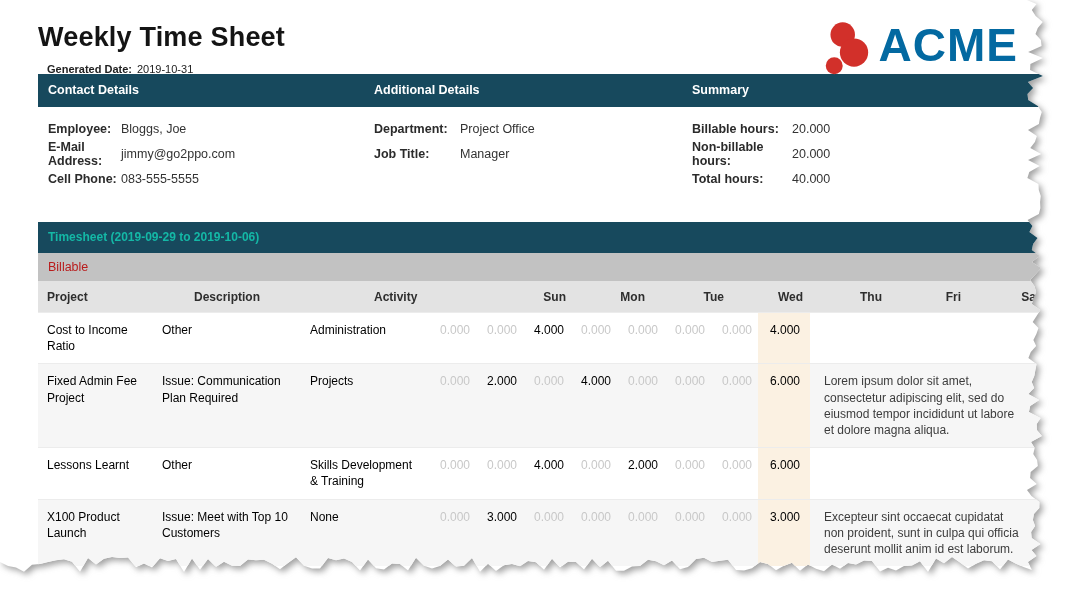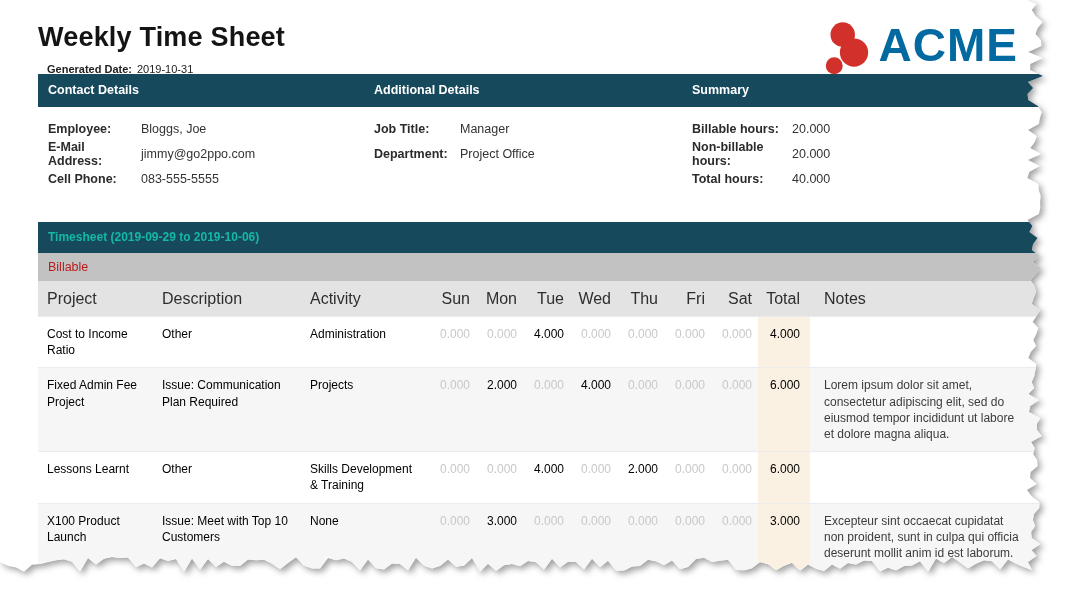--- a/index.html
+++ b/index.html
@@ -25,33 +25,33 @@
   
   .panels{display:flex;margin-left:38px;}
   .panel{flex:0 0 326px;}
   .panel.additional{flex:0 0 318px;}
   .panel.summary{flex:1 1 auto;}
   .panel-header{background:var(--teal);color:#fff;font-size:12.5px;font-weight:700;
     height:33px;line-height:33px;padding-left:10px;}
   .panel-body{padding:9px 0 0 10px;}
   .info-row{display:flex;height:25px;align-items:center;font-size:12.5px;}
   .info-label{font-weight:700;color:#2b2b2b;}
-  .panel.contact .info-label{width:93px;}
+  .panel.contact .info-label{width:73px;}
   .panel.additional .info-label{width:86px;}
   .panel.summary .info-label{width:100px;}
   .info-value{color:#333;}
 
   
   .timesheet{margin:31px 0 0 38px;}
   .ts-header{background:var(--teal);color:#14b8a6;font-size:12px;font-weight:700;
     height:31px;line-height:31px;padding-left:10px;}
   .ts-section{background:var(--band-billable);color:#b91c1c;font-size:12.5px;
     height:28px;line-height:28px;padding-left:10px;}
   .grid{display:grid;grid-template-columns:115px 148px 128px repeat(7,47px) 52px 1fr;}
-  .cols-band{background:var(--band-cols);font-weight:400;font-size:16px;color:#2e2e2e;}
+  .cols-band{background:var(--band-cols);font-weight:700;font-size:12px;color:#2e2e2e;gap:32px;}
   .cols-band > div{padding-top:9px;padding-bottom:8px;}
   .c-txt{padding-left:9px;text-align:left;}
   .c-num{text-align:right;padding-right:6px;}
   .c-total{text-align:right;padding-right:10px;}
   .c-notes{padding-left:14px;text-align:left;}
   .ts-row{border-top:1px solid #ececec;font-size:12px;}
   .ts-row.alt{background:var(--alt-row);}
   .ts-row > div{padding-top:9px;padding-bottom:9px;line-height:1.35;}
   .ts-row .c-txt{padding-right:10px;color:#000000;}
   .num{text-align:right;padding-right:6px;color:#000;}
@@ -99,26 +99,26 @@
           <span class="info-label">Cell Phone:</span>
           <span class="info-value">083-555-5555</span>
         </div>
       </div>
     </div>
 
     <div class="panel additional">
       <div class="panel-header">Additional Details</div>
       <div class="panel-body">
         <div class="info-row">
+          <span class="info-label">Department:</span>
+          <span class="info-value">Project Office</span>
+        </div>
+        <div class="info-row">
           <span class="info-label">Job Title:</span>
           <span class="info-value">Manager</span>
-        </div>
-        <div class="info-row">
-          <span class="info-label">Department:</span>
-          <span class="info-value">Project Office</span>
         </div>
       </div>
     </div>
 
     <div class="panel summary">
       <div class="panel-header">Summary</div>
       <div class="panel-body">
         <div class="info-row">
           <span class="info-label">Billable hours:</span>
           <span class="info-value">20.000</span>

